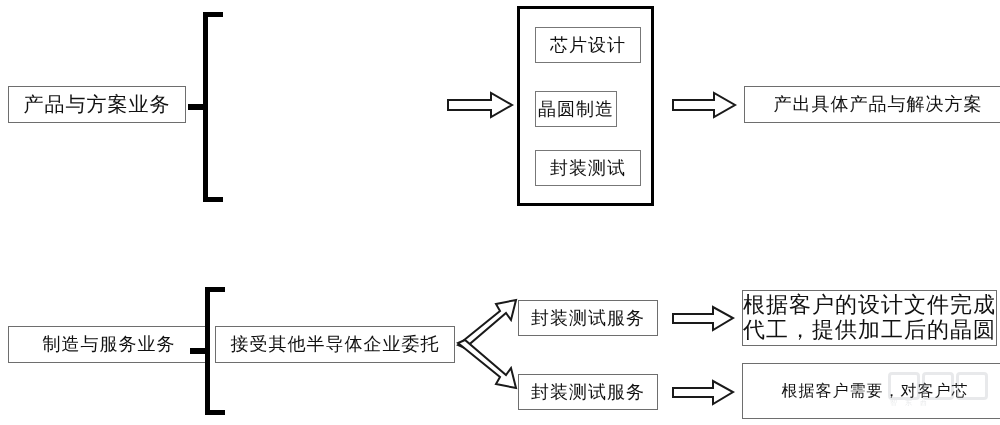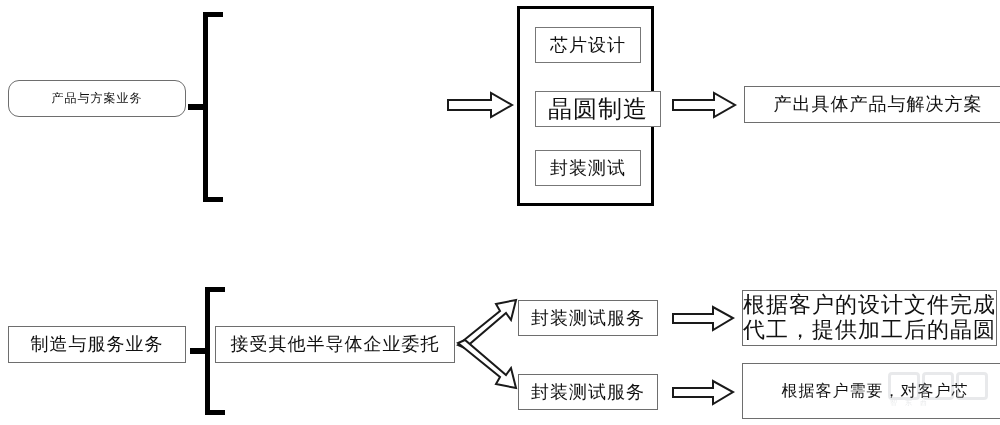--- a/index.html
+++ b/index.html
@@ -31,57 +31,57 @@
   .wm{position:absolute;opacity:.22;pointer-events:none;}
   .wm .wbox{position:absolute;border:3px solid #9aa0a6;border-radius:4px;}
   .wm .wtxt{position:absolute;font-size:7px;color:#9aa0a6;letter-spacing:3px;
             font-family:Liberation Sans, sans-serif;}
 </style>
 </head>
 <body>
 
 <div id="canvas">
 
-  <div class="box" style="left:8px;top:80px;width:178px;height:37px;font-size:12px;border-radius:11px;">
+  <div class="box" style="left:8px;top:86px;width:178px;height:37px;font-size:20px;">
     <span class="lbl">产品与方案业务</span>
   </div>
 
   <div class="brace" style="left:203px;top:12px;width:20px;height:190px;">
     <div class="vbar"></div>
     <div class="tick-top"></div>
     <div class="tick-bot"></div>
     <div class="tick-mid"></div>
   </div>
 
 
   <svg class="arrow" style="left:447px;top:92px;width:66px;height:26px;" viewBox="0 0 66 26">
     <polygon points="1,8 44,8 44,1 65,13 44,25 44,18 1,18"></polygon>
   </svg>
 
   <div class="box outer" style="left:517px;top:6px;width:137px;height:200px;">
     <div class="box thin" style="left:15px;top:18px;width:106px;height:36px;font-size:18px;">
       <span class="lbl">芯片设计</span>
     </div>
-    <div class="box thin" style="left:15px;top:82px;width:126px;height:36px;font-size:24px;text-align:center;">
+    <div class="box thin" style="left:15px;top:82px;width:82px;height:36px;font-size:18px;text-align:center;">
       <span class="lbl">晶圆制造</span>
     </div>
     <div class="box thin" style="left:15px;top:141px;width:106px;height:36px;font-size:18px;">
       <span class="lbl">封装测试</span>
     </div>
   </div>
 
   <svg class="arrow" style="left:672px;top:92px;width:64px;height:26px;" viewBox="0 0 64 26">
     <polygon points="1,8 42,8 42,1 63,13 42,25 42,18 1,18"></polygon>
   </svg>
 
   <div class="box" style="left:744px;top:86px;width:268px;height:37px;font-size:18px;">
     <span class="lbl">产出具体产品与解决方案</span>
   </div>
 
-  <div class="box" style="left:8px;top:326px;width:178px;height:37px;font-size:18px;">
+  <div class="box" style="left:8px;top:326px;width:202px;height:37px;font-size:18px;">
     <span class="lbl">制造与服务业务</span>
   </div>
 
   <div class="brace" style="left:205px;top:287px;width:20px;height:128px;">
     <div class="vbar"></div>
     <div class="tick-top"></div>
     <div class="tick-bot"></div>
     <div class="tick-mid"></div>
   </div>
 

